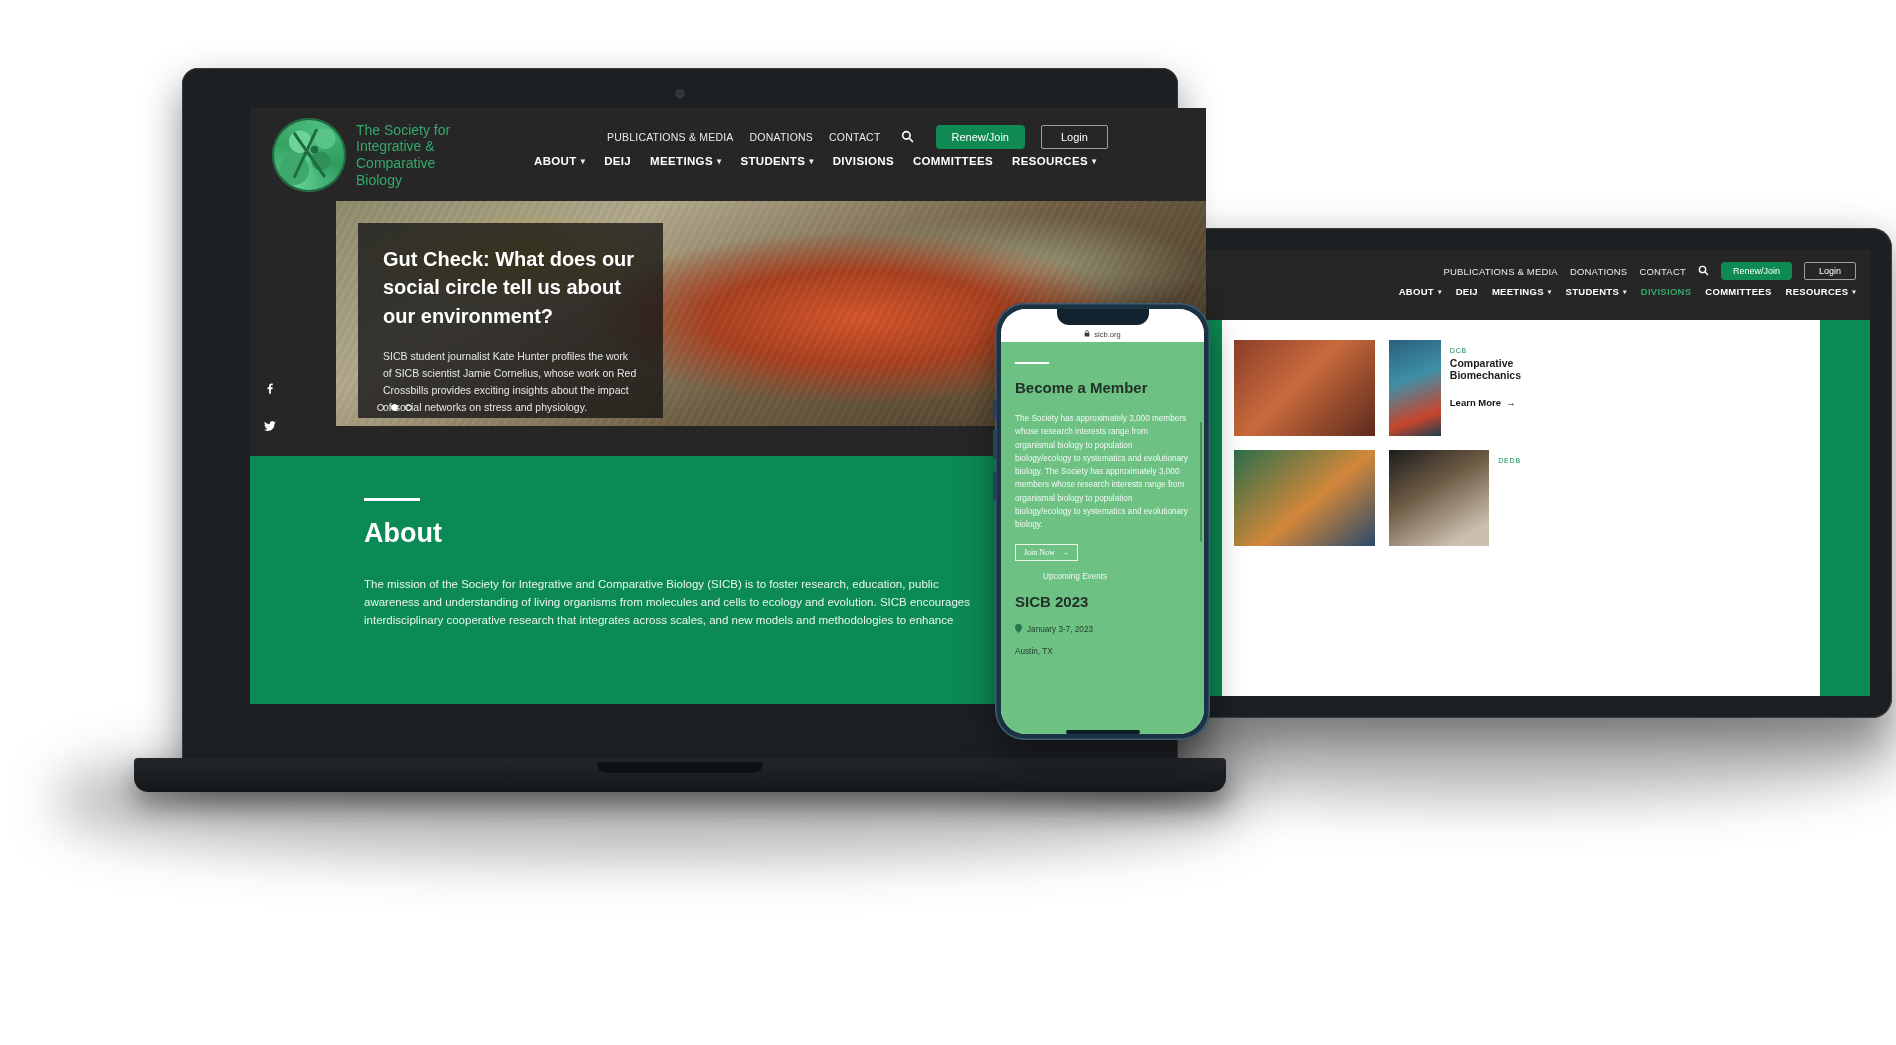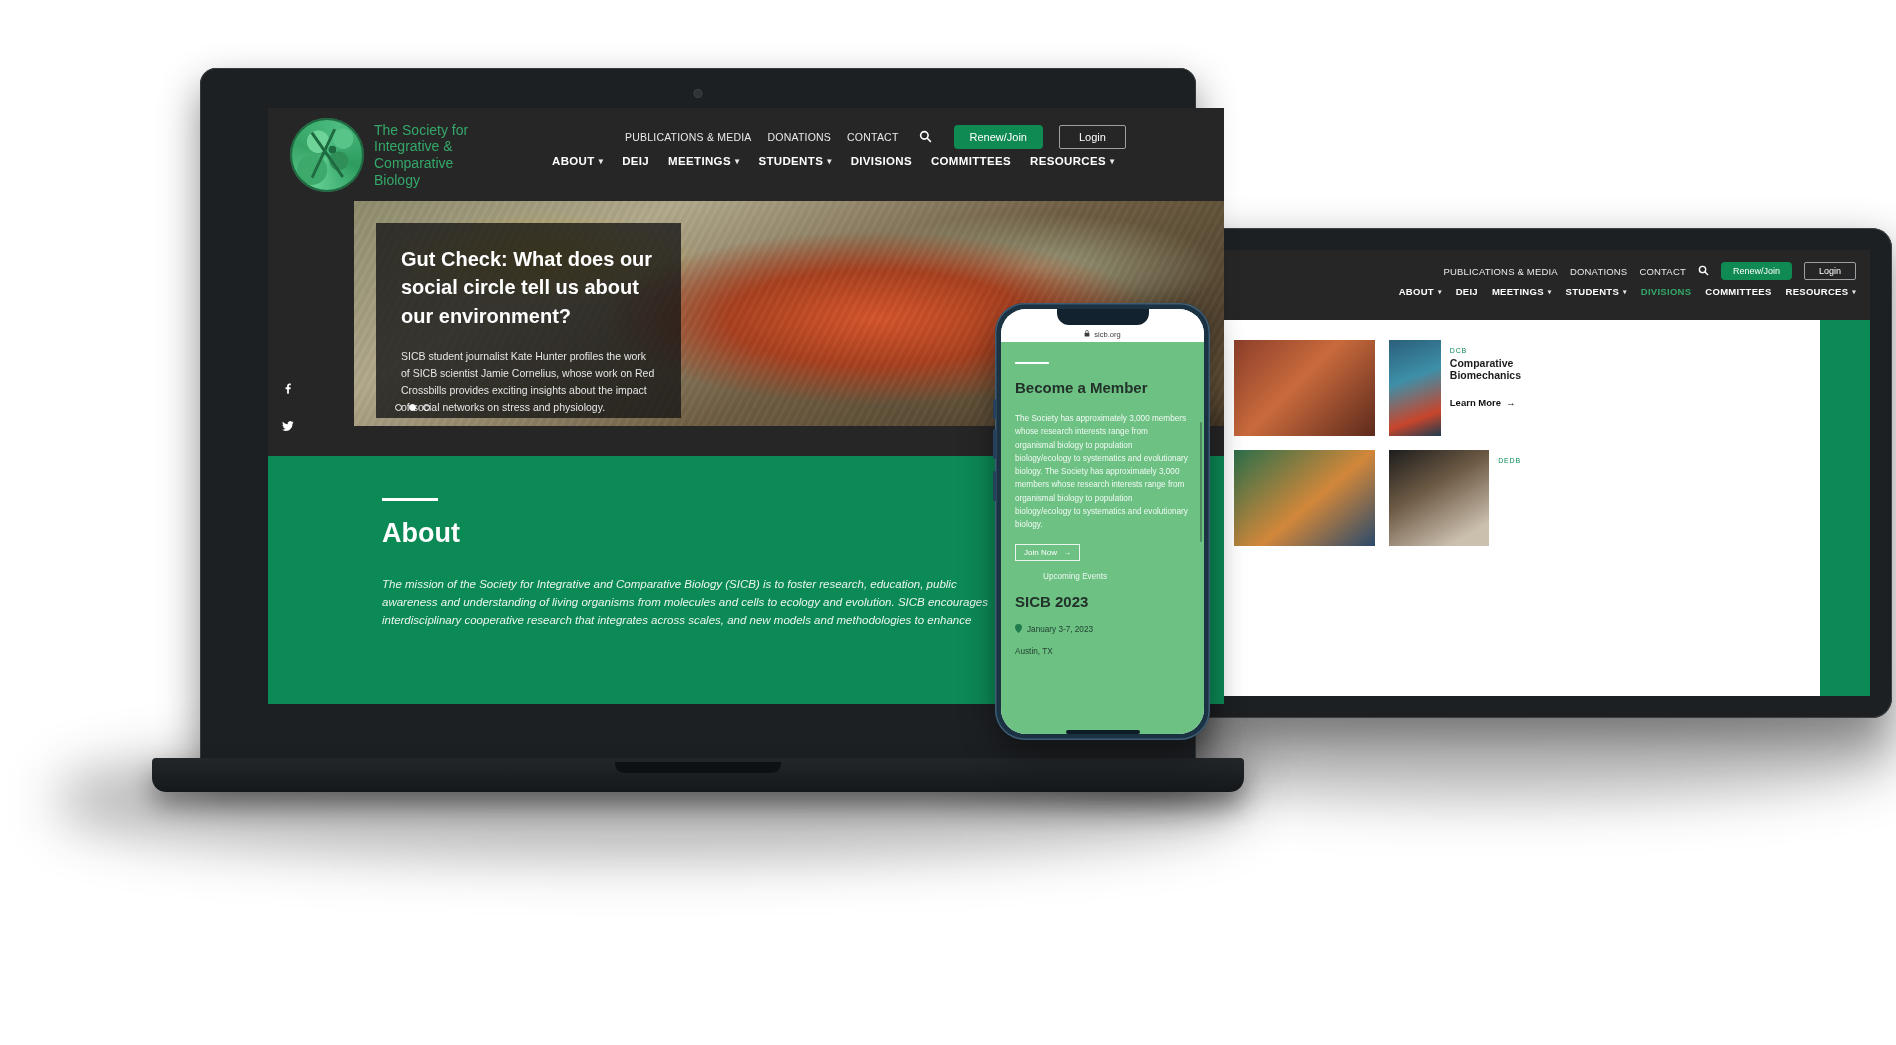--- a/index.html
+++ b/index.html
@@ -13,21 +13,21 @@
 
   
   .shadow-blob {
     position:absolute;
     border-radius: 50% / 40%;
     filter: blur(26px);
     background: rgba(25,28,30,0.30);
   }
 
   
-  .laptop { position:absolute; left:152px; top:68px; width:1092px; height:712px; }
+  .laptop { position:absolute; left:134px; top:68px; width:1092px; height:712px; }
   .laptop-lid {
     position:absolute; left:48px; top:0; width:996px; height:700px;
     background:#1d2023; border-radius:16px 16px 6px 6px;
     box-shadow: 0 0 0 1px #34393d inset, 0 18px 40px rgba(0,0,0,.45);
   }
   .laptop-cam {
     position:absolute; left:50%; top:22px; transform:translateX(-50%);
     width:7px; height:7px; border-radius:50%; background:#2e3337;
     box-shadow: 0 0 0 1px #3c4246;
   }
@@ -139,21 +139,21 @@
   .dot { border-radius:50%; border:1px solid #fff; }
   .dot.on { background:#fff; }
 
   .social-rail { position:absolute; display:flex; flex-direction:column; }
   .social-ico { color:#fff; display:flex; align-items:center; justify-content:center; }
 
   
   .about { background:#0c8a55; }
   .rule { background:#fff; }
   .about-h { color:#fff; font-weight:700; }
-  .about-p { color:#eaf6ef;font-style:italic; }
+  .about-p { color:#eaf6ef; }
 
   
   .div-grid { position:absolute; display:grid; }
   .div-card { background:#fff; overflow:hidden; display:flex; flex-direction:row; }
   .div-photo { width:100%; }
   .ph-a { background:linear-gradient(135deg,#8c3f2a,#c96a3c 45%,#5d2a1c); }
   .ph-b { background:linear-gradient(160deg,#2a5f7a,#3e8fa8 40%,#c7452c 78%,#1d3d4f); }
   .ph-c { background:linear-gradient(140deg,#2b6f4a,#d2873a 55%,#2a4a6b); }
   .ph-d { background:linear-gradient(150deg,#1d1d1d,#6d5a44 40%,#cbbfae 85%); }
   .div-meta { padding:7px 9px 10px; }
@@ -165,21 +165,21 @@
   .ph-status { display:flex; align-items:center; justify-content:center; color:#000; background:#fff; }
   .ph-notch { position:absolute; left:50%; transform:translateX(-50%); background:#12222e; border-radius:0 0 12px 12px; }
   .ph-urlbar { display:flex; align-items:center; justify-content:center; gap:4px; background:#fff; color:#3c3c3c; }
   .ph-content { background:#6cc183; position:relative; }
   .ph-rule { background:#fff; }
   .ph-h2 { color:#22312a; font-weight:700; }
   .ph-p { color:#f2faf4; }
   .ph-btn {
     display:inline-flex; align-items:center; gap:6px;
     border:1px solid #e9f5ec; color:#fff; background:transparent;
-    font-family:Liberation Sans, sans-serif; cursor:pointer;
+    font-family:Liberation Serif, serif; cursor:pointer;
   }
   .ph-label { color:#eef8f1; }
   .ph-h3 { color:#22312a; font-weight:700; }
   .ph-meta { color:#234232; display:flex; align-items:center; gap:5px; }
   .ph-scroll { position:absolute; right:2px; width:2px; border-radius:2px; background:rgba(40,70,52,.45); }
 </style>
 </head>
 <body>
 
 <div id="stage">

